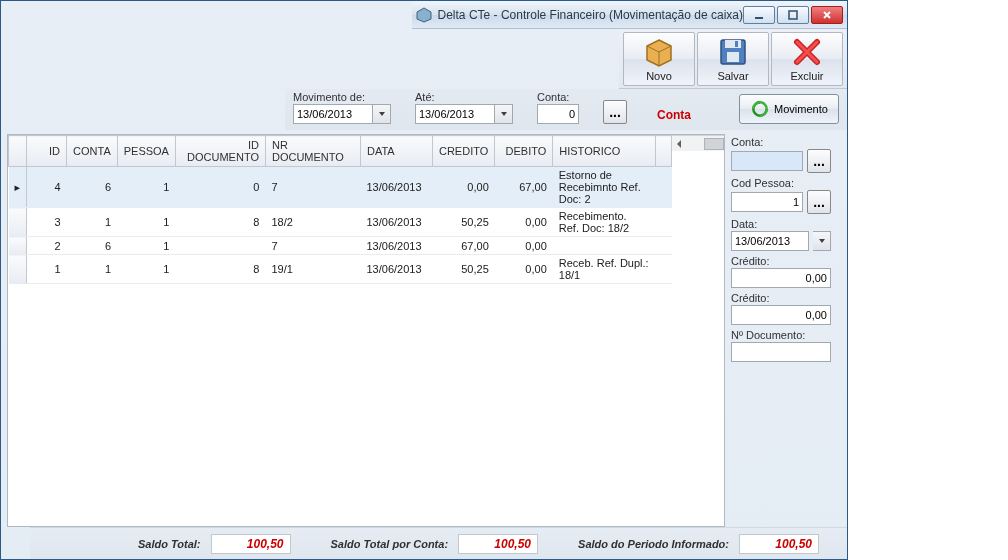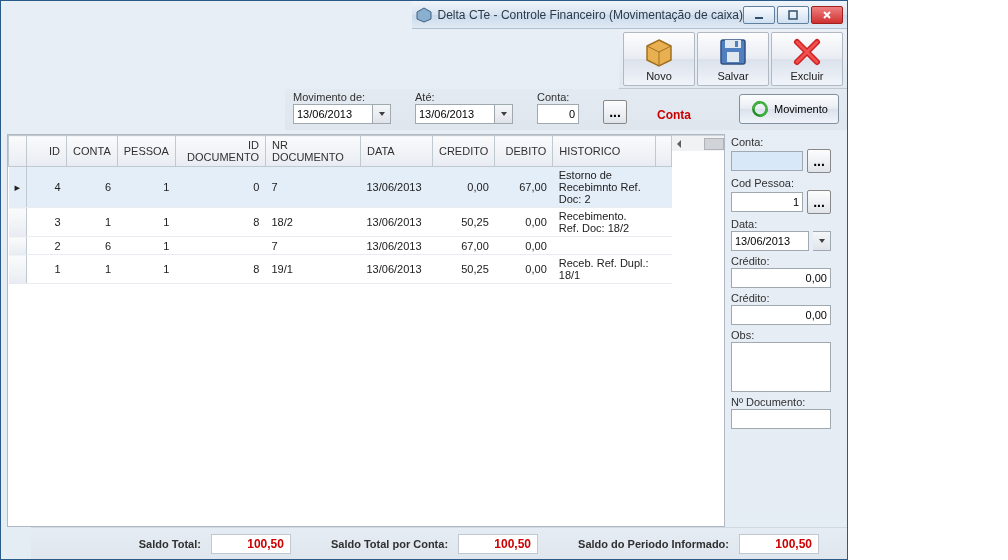--- a/index.html
+++ b/index.html
@@ -44,21 +44,21 @@
 .hscroll { height: 16px; background: #f0f2f4; border-top: 1px solid #d0d4d8; display: flex; align-items: center; }
 .hscroll-thumb { width: 20px; height: 12px; background: #d0d4d8; border: 1px solid #b0b4b8; margin-left: 18px; }
 .side-panel { width: 110px; display: flex; flex-direction: column; gap: 4px; padding-top: 2px; }
 .sfield { display: flex; flex-direction: column; gap: 1px; }
 .slabel { font-size: 11px; color: #303030; }
 .sinp { width: 72px; height: 20px; border: 1px solid #a0a8b0; background: #fff; padding: 0 3px; text-align: right; font-size: 11px; }
 .sinp.left { text-align: left; }
 .sinp.sel { background: #d8e8f8; }
 .side-row { display: flex; align-items: center; gap: 4px; }
 .obs-area { width: 100px; height: 50px; border: 1px solid #a0a8b0; background: #fff; resize: none; font-size: 11px; }
-.footer { height: 32px; display: flex; align-items: center; padding: 0 28px; gap: 20px; background: linear-gradient(to bottom, #e6ecf4 0%, #e0e6ee 100%); border-top: 1px solid #d0d8e0; }
+.footer { height: 32px; display: flex; align-items: center; padding: 0 28px; gap: 20px; background: linear-gradient(to bottom, #e6ecf4 0%, #e0e6ee 100%); border-top: 1px solid #d0d8e0; font-style: italic; }
 .footer-item { display: flex; align-items: center; gap: 10px; }
 .footer-label { font-size: 11px; font-weight: bold; color: #303030; }
 .footer-val { min-width: 80px; height: 20px; border: 1px solid #c0c8d0; background: #fff; display: flex; align-items: center; justify-content: flex-end; padding: 0 6px; color: #cc0000; font-weight: bold; font-size: 12px; }
 </style>
 </head>
 <body>
 
 <div class="window">
   <div class="titlebar">
     <span class="title-icon">
@@ -276,24 +276,20 @@
       </div>
       <div class="sfield">
         <span class="slabel">Crédito:</span>
         <input class="sinp" style="width: 100px;" value="0,00">
       </div>
       <div class="sfield">
         <span class="slabel">Crédito:</span>
         <input class="sinp" style="width: 100px;" value="0,00">
       </div>
       <div class="sfield">
-        <span class="slabel">Obs:</span>
-        <textarea class="obs-area" style=""></textarea>
-      </div>
-      <div class="sfield">
         <span class="slabel">Nº Documento:</span>
         <input class="sinp left" style="width: 100px;" value="">
       </div>
     </div>
   </div>
 
   <div class="footer">
     <div class="spacer" style="flex:0 0 60px"></div>
     <div class="footer-item">
       <span class="footer-label">Saldo Total:</span>

